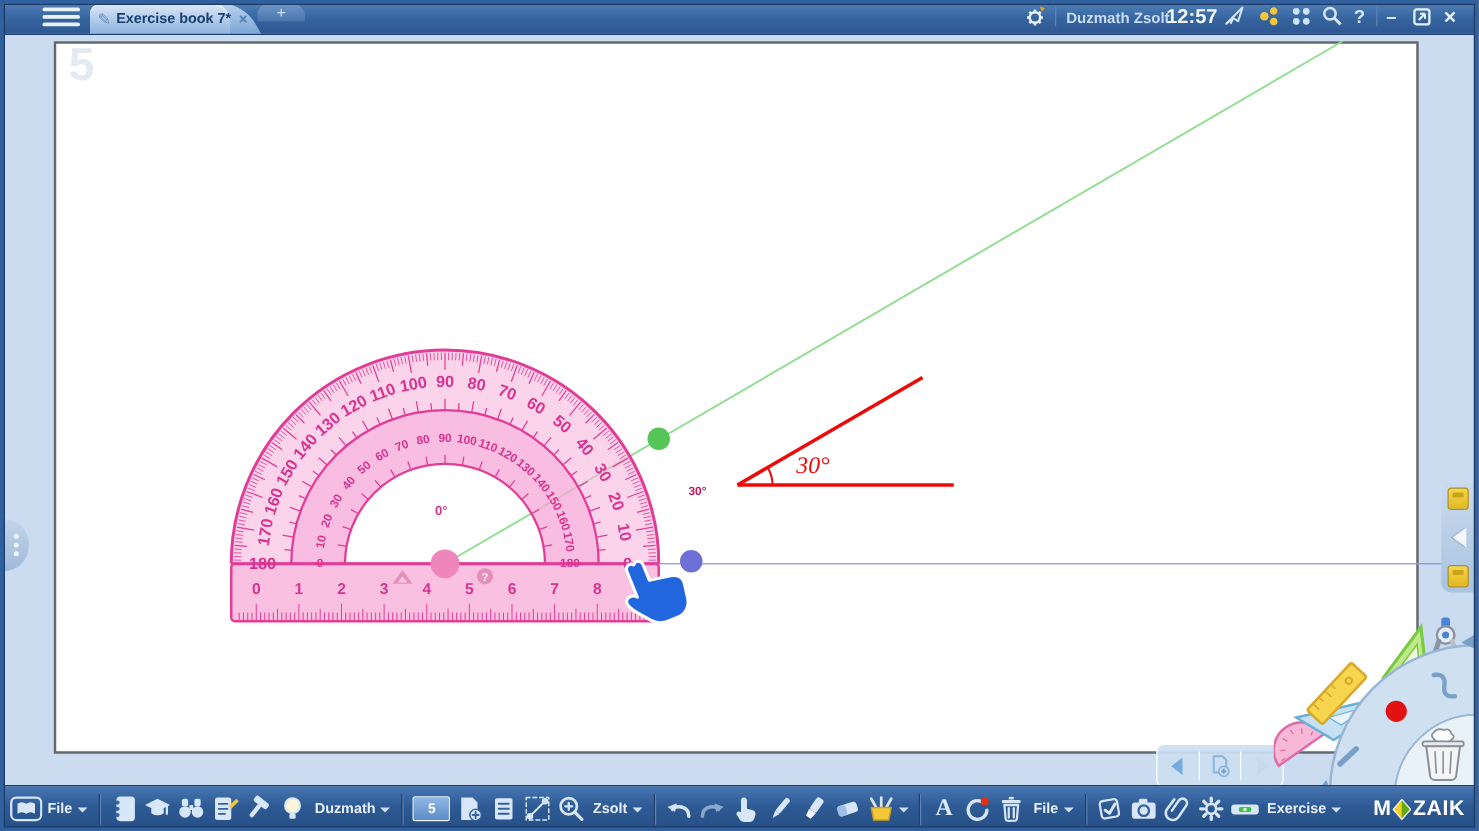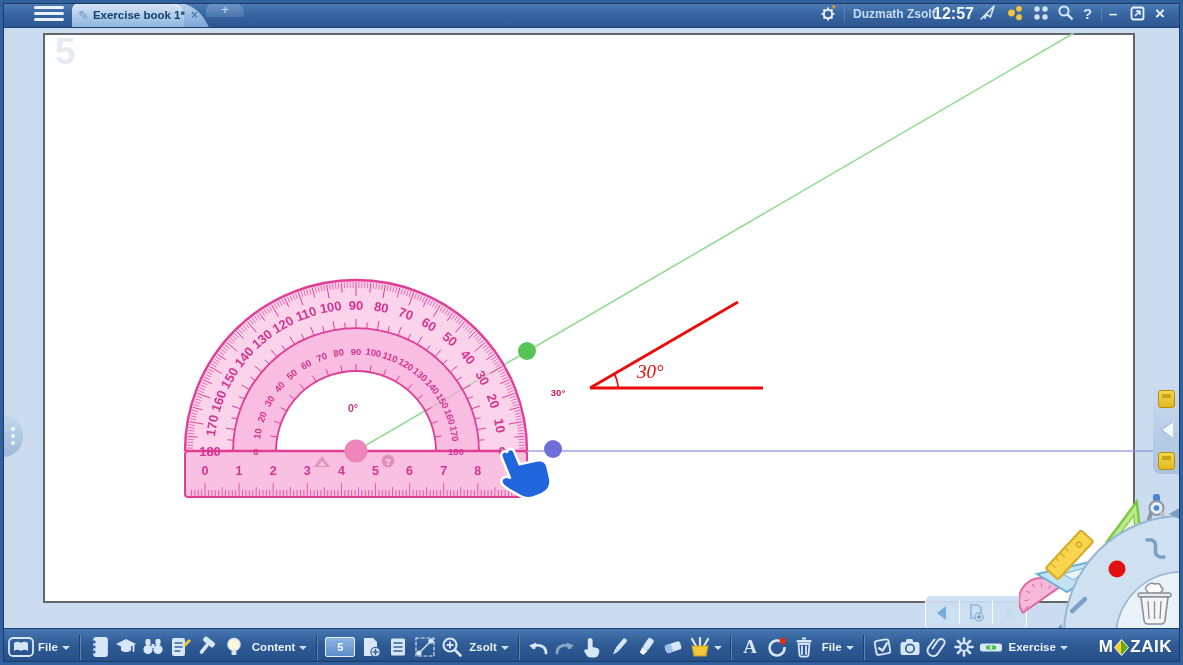--- a/index.html
+++ b/index.html
@@ -85,21 +85,21 @@
 
   <div id="titlebar">
     <div class="hamburger">
         <i></i>
         <i></i>
         <i></i>
       </div>
     <div class="tabswoosh"></div>
     <div class="tab">
       <span class="pencil">✎</span>
-      <span class="tlabel">Exercise book 1*</span>
+      <span class="tlabel">Exercise book 7*</span>
       <span class="tclose">×</span>
     </div>
     <div class="newtab">+</div>
 
     <div class="tbarico" style="left:818px">
       <svg width="20" height="20" viewBox="0 0 20 20">
           <circle cx="10" cy="11" r="4.2" fill="none" stroke="#eaf2fc" stroke-width="2"></circle>
           <g stroke="#eaf2fc" stroke-width="2">
             <line x1="10" y1="4.6" x2="10" y2="6.6"></line>
             <line x1="10" y1="15.4" x2="10" y2="17.4"></line>
@@ -724,21 +724,21 @@
           </g>
         </svg>
       </span>
     <span class="tbi">
         <svg class="ic" width="24" height="24" viewBox="0 0 24 24">
           <circle cx="12" cy="9.5" r="6" fill="#fdf6d8" stroke="#d7e7f9" stroke-width="1.6"></circle>
           <rect x="9.5" y="16" width="5" height="4" rx="1.2" fill="#d7e7f9" stroke="none"></rect>
         </svg>
       </span>
     <span class="menu">
-        <span>Content</span>
+        <span>Duzmath</span>
         <i class="caret"></i>
       </span>
     <span class="tbdiv"></span>
     <span class="pagebox">5</span>
     <span class="tbi">
         <svg class="ic" width="24" height="24" viewBox="0 0 24 24">
           <path d="M5 3 h9 l4 4 v14 h-13 z" fill="#d7e7f9" stroke="none"></path>
           <circle cx="16.5" cy="17" r="4.6" fill="#d7e7f9" stroke="#35639f" stroke-width="1.2"></circle>
           <path d="M16.5 14.6 v4.8 M14.1 17 h4.8" stroke="#35639f" stroke-width="1.5"></path>
         </svg>

